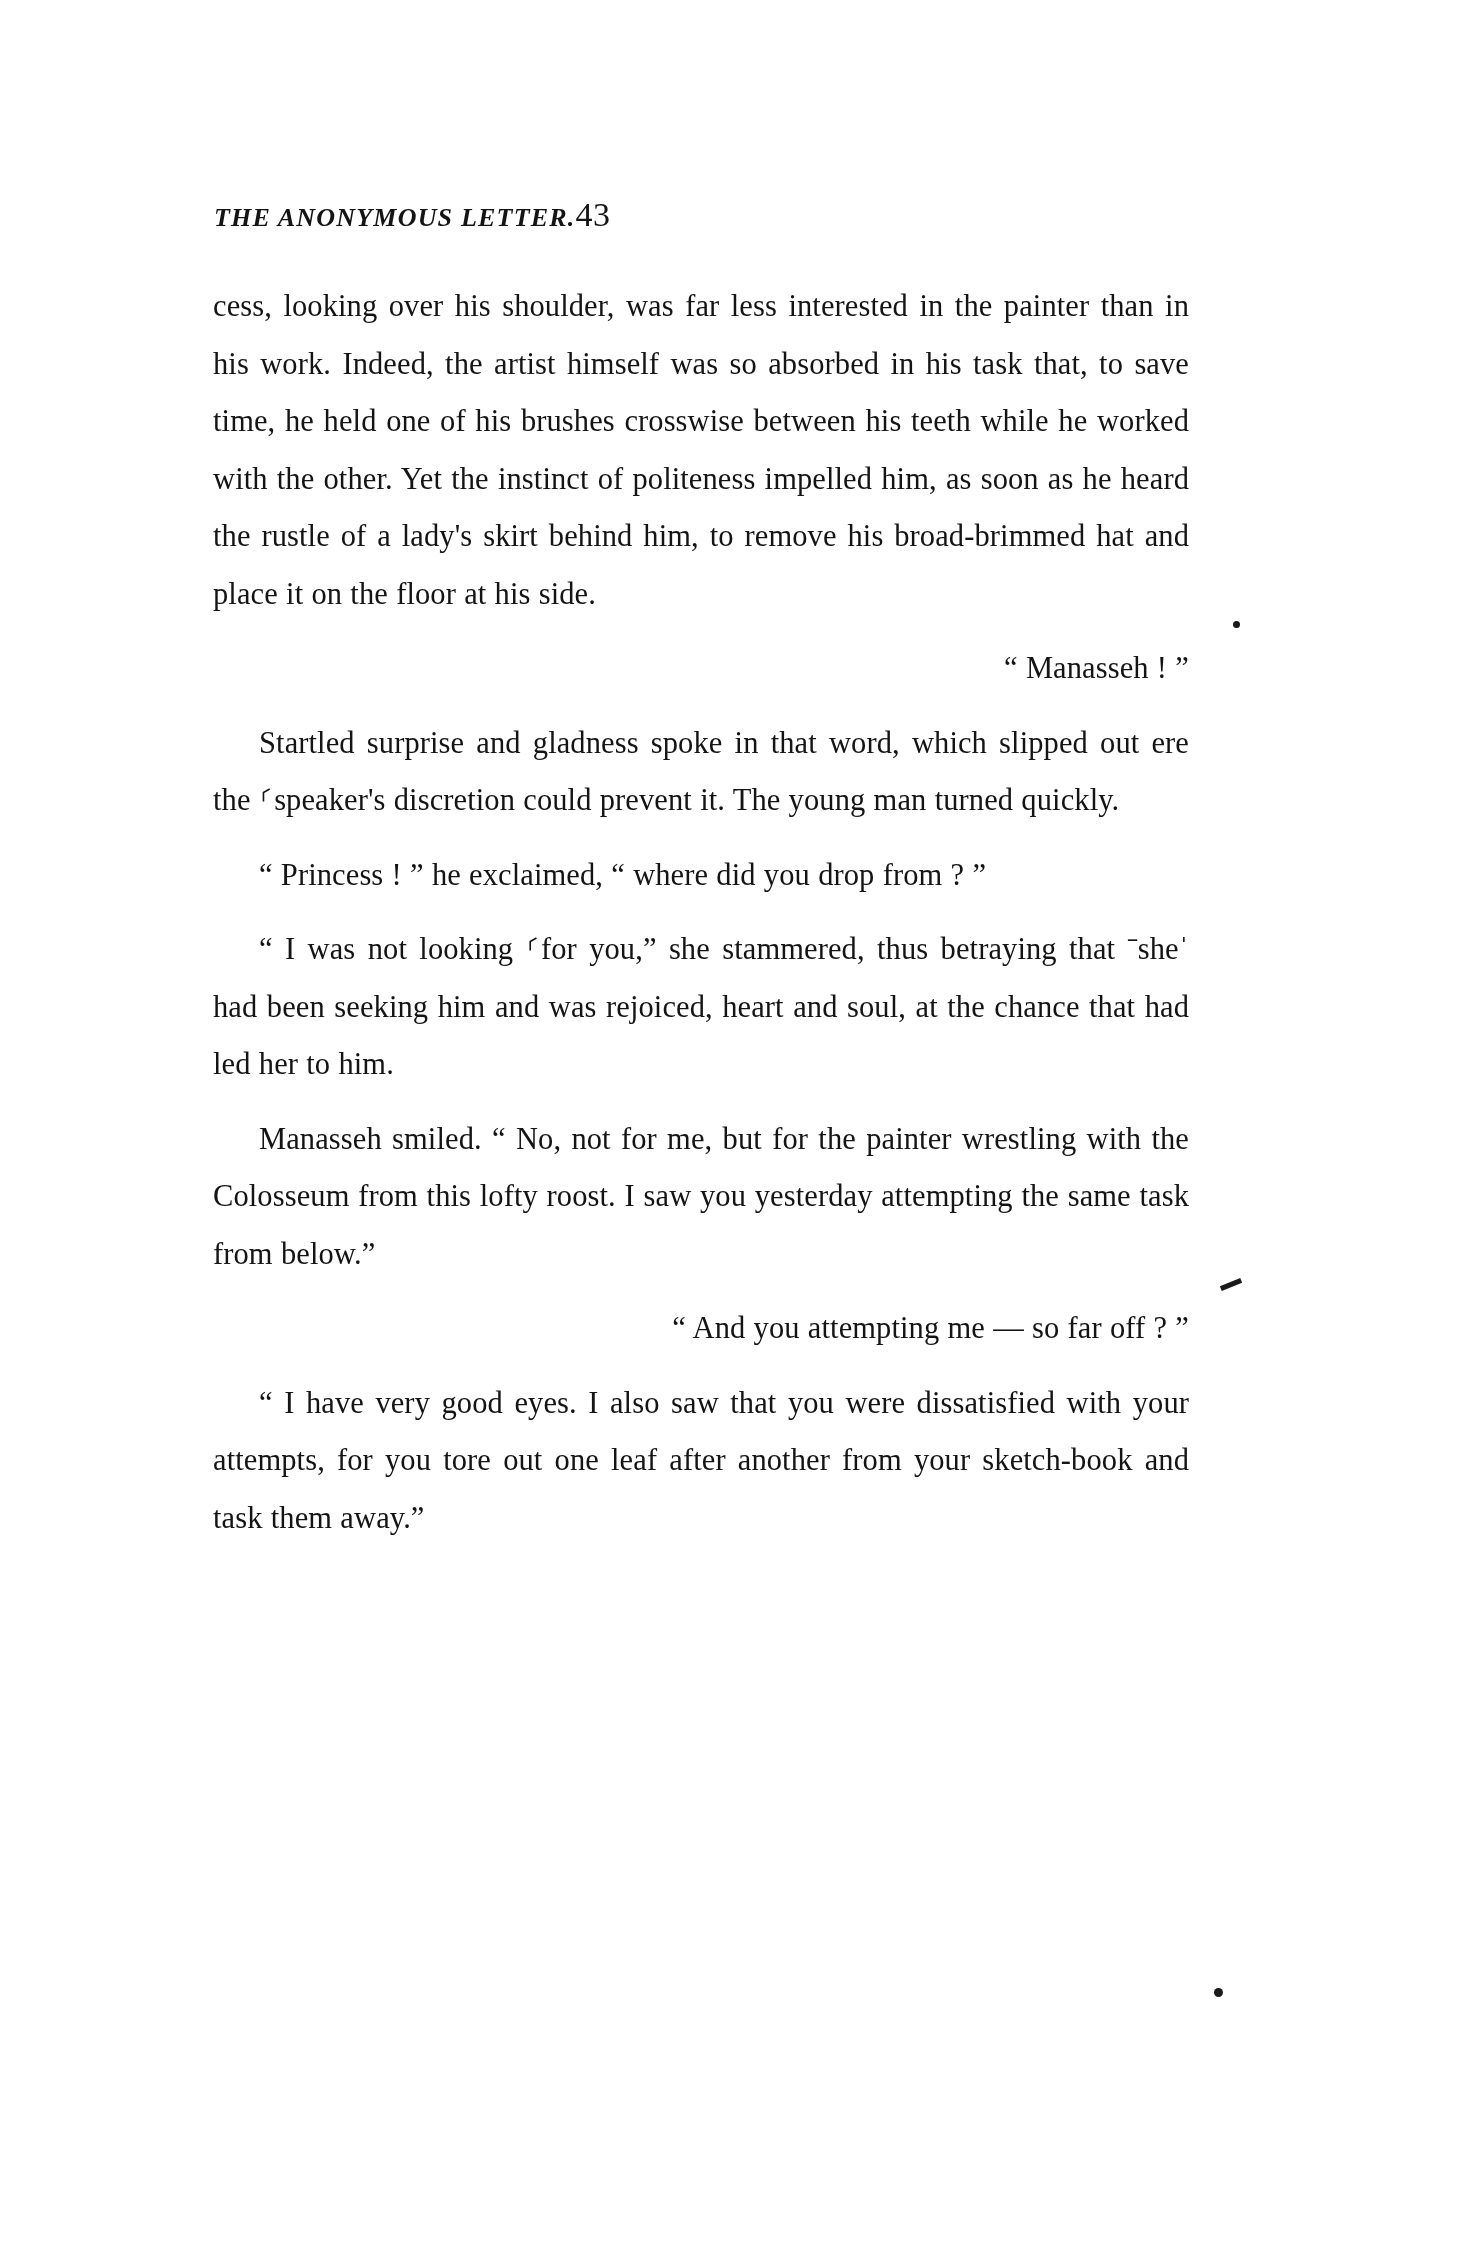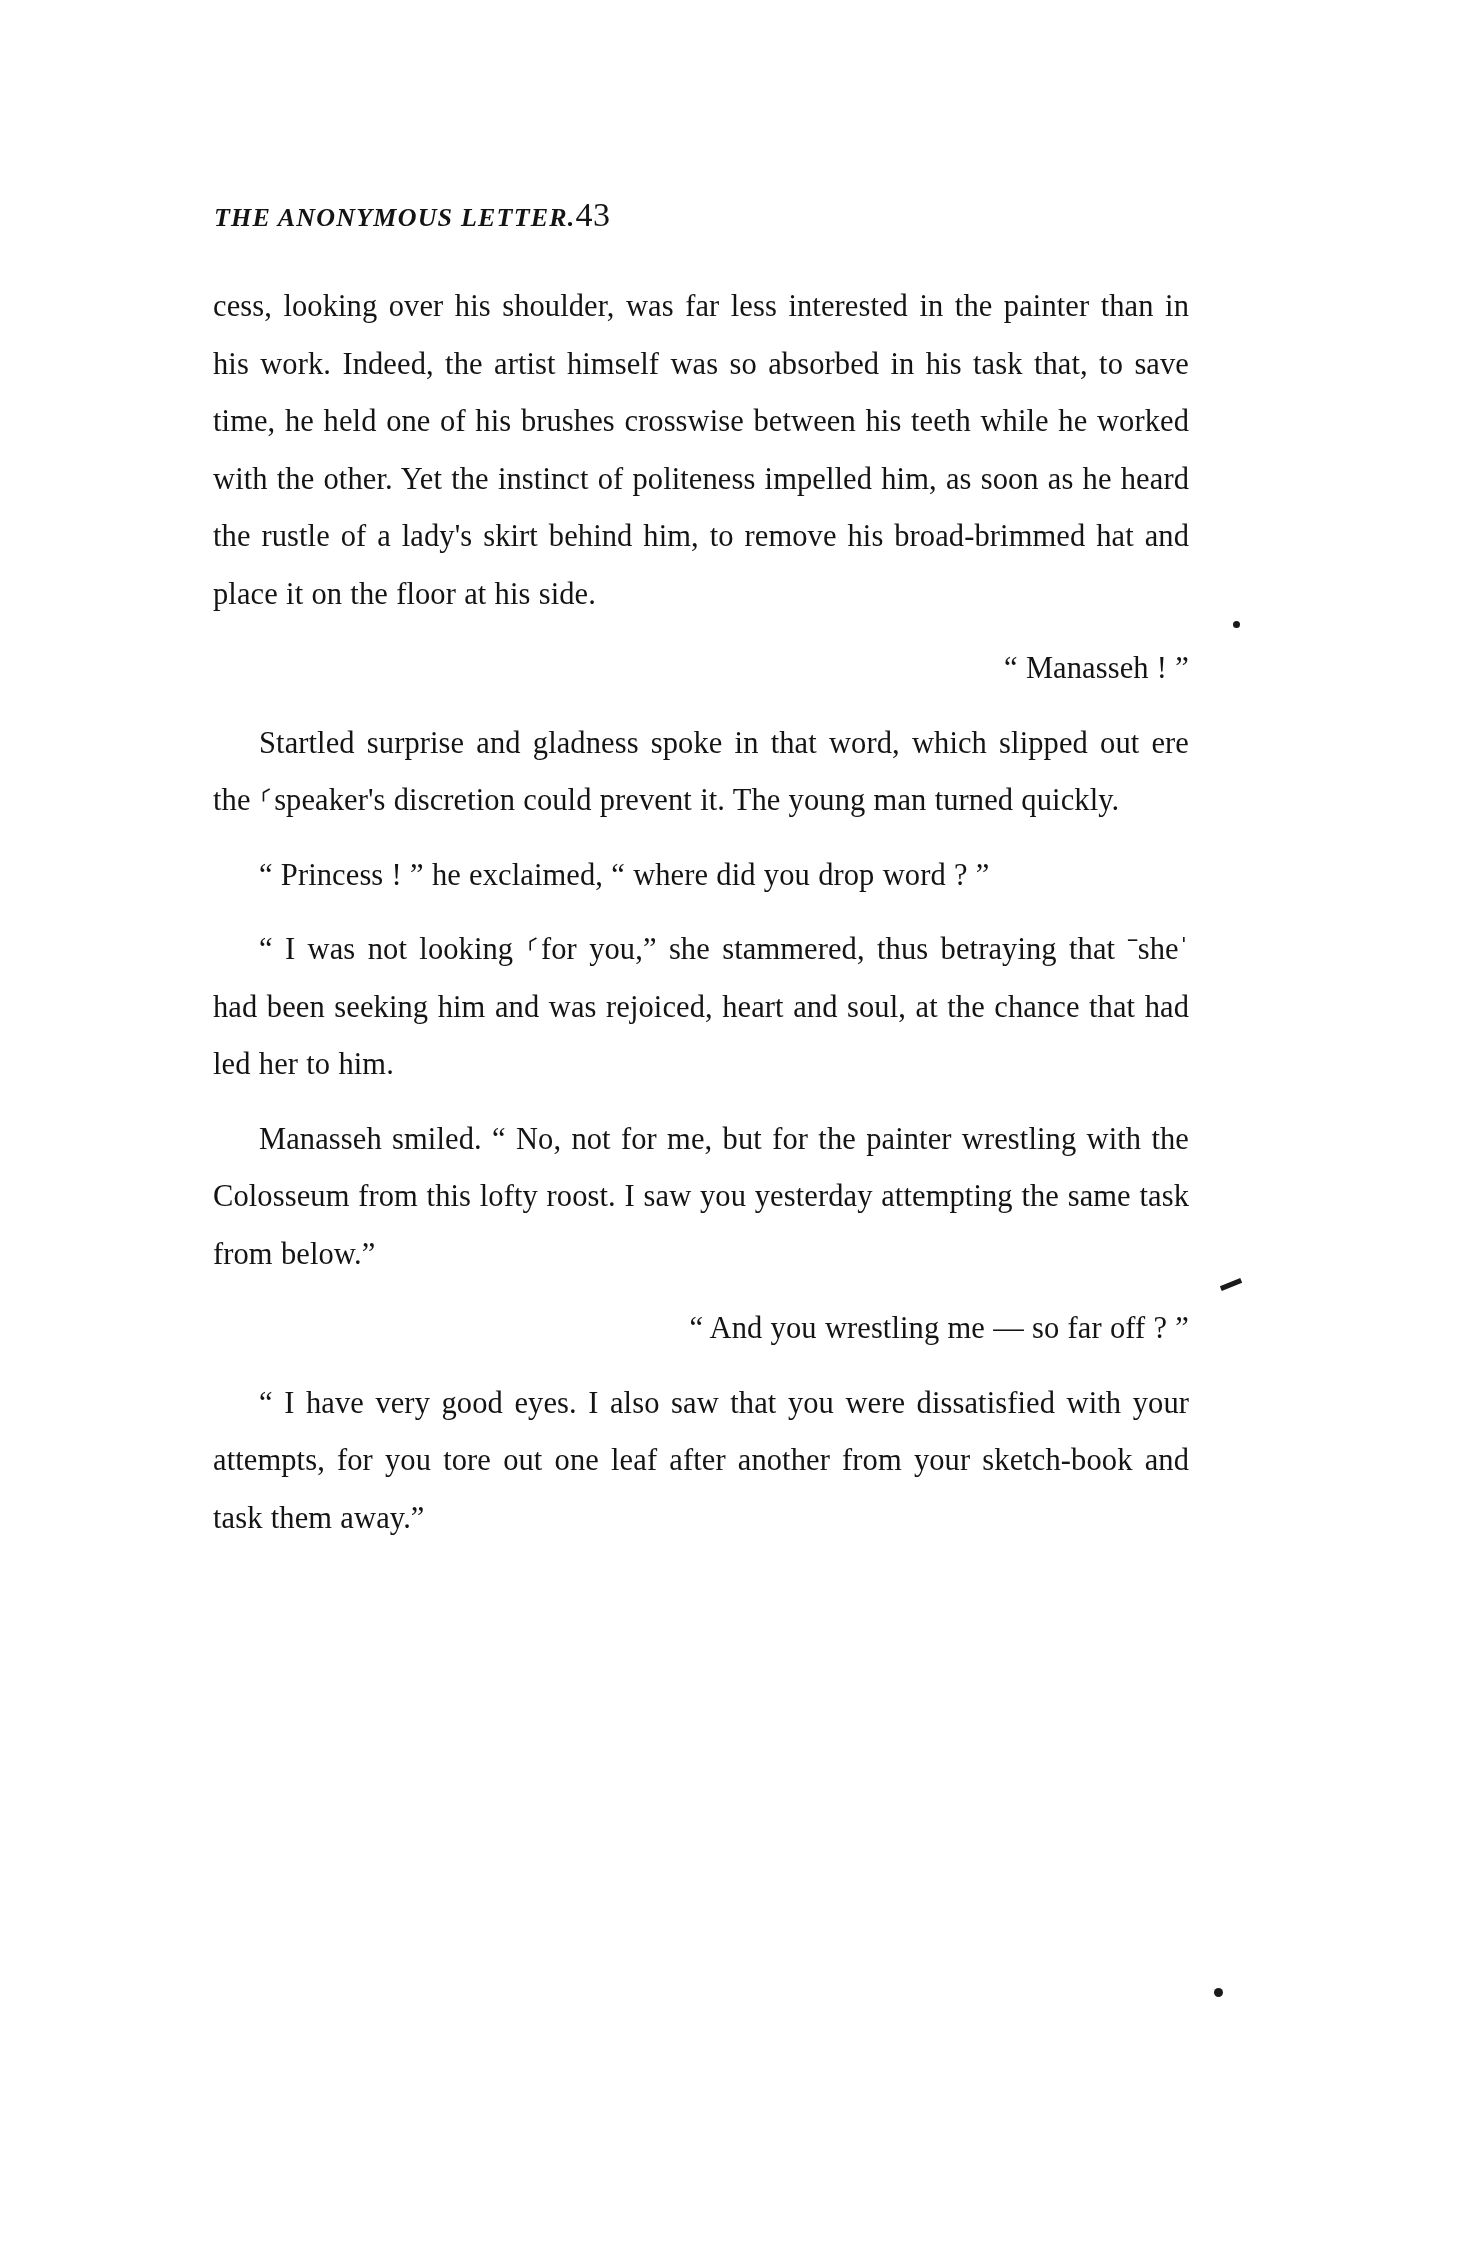--- a/index.html
+++ b/index.html
@@ -107,24 +107,24 @@
   <div class="text-column">
 
     <div class="runhead">
       <span class="runhead-title">THE ANONYMOUS LETTER.</span>
       <span class="runhead-folio">43</span>
     </div>
 
     <p class="body">cess, looking over his shoulder, was far less interested in the painter than in his work.   Indeed, the artist himself was so absorbed in his task that, to save time, he held one of his brushes crosswise between his teeth while he worked with the other.   Yet the instinct of politeness impelled him, as soon as he heard the rustle of a lady's skirt behind him, to remove his broad-brimmed hat and place it on the floor at his side.</p>
     <p class="body indent last">“ Manasseh ! ”</p>
     <p class="body indent">Startled surprise and gladness spoke in that word, which slipped out ere the ⸂speaker's discretion could prevent it.   The young man turned quickly.</p>
-    <p class="body indent">“ Princess ! ” he exclaimed, “ where did you drop word ? ”</p>
+    <p class="body indent">“ Princess ! ” he exclaimed, “ where did you drop from ? ”</p>
     <p class="body indent">“ I was not looking ⸂for you,” she stammered, thus betraying that ˉsheˈ had been seeking him and was rejoiced, heart and soul, at the chance that had led her to him.</p>
     <p class="body indent">Manasseh smiled.   “ No, not for me, but for the painter wrestling with the Colosseum from this lofty roost.   I saw you yesterday attempting the same task from below.”</p>
-    <p class="body indent last">“ And you wrestling me — so far off ? ”</p>
+    <p class="body indent last">“ And you attempting me — so far off ? ”</p>
     <p class="body indent">“ I have very good eyes.   I also saw that you were dissatisfied with your attempts, for you tore out one leaf after another from your sketch-book and task them away.”</p>
 
   </div>
 
   <span class="stray-mark mark-dot-right"></span>
   <span class="stray-mark mark-tick-right"></span>
   <span class="stray-mark mark-dot-low"></span>
 
   <div class="footer">
     

